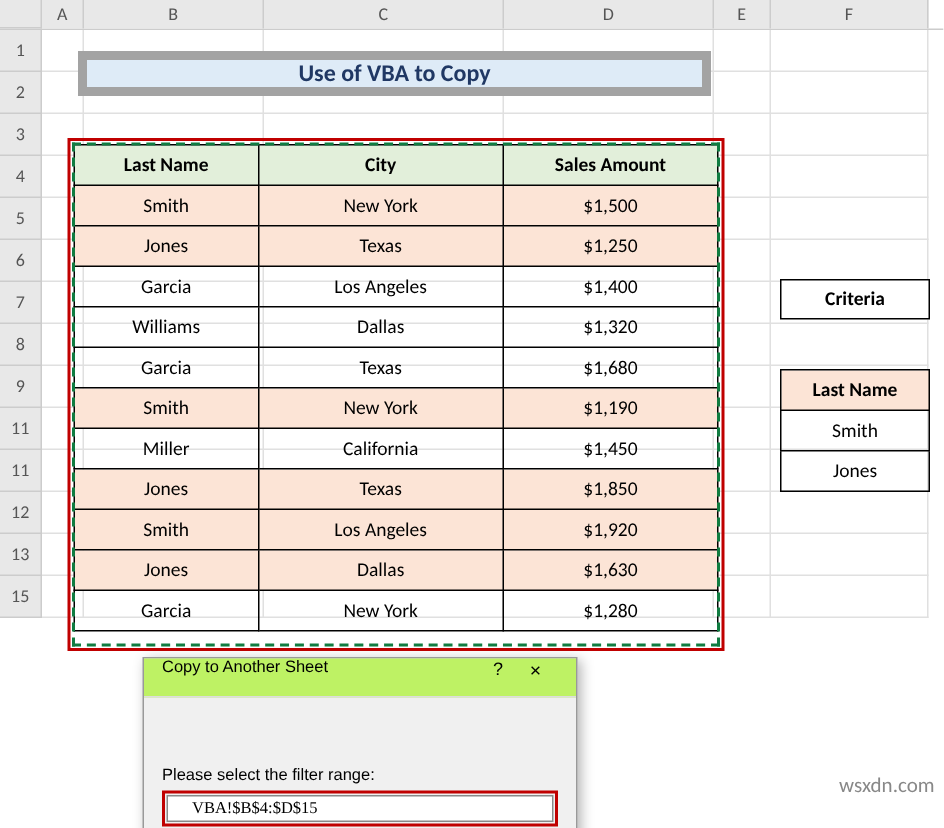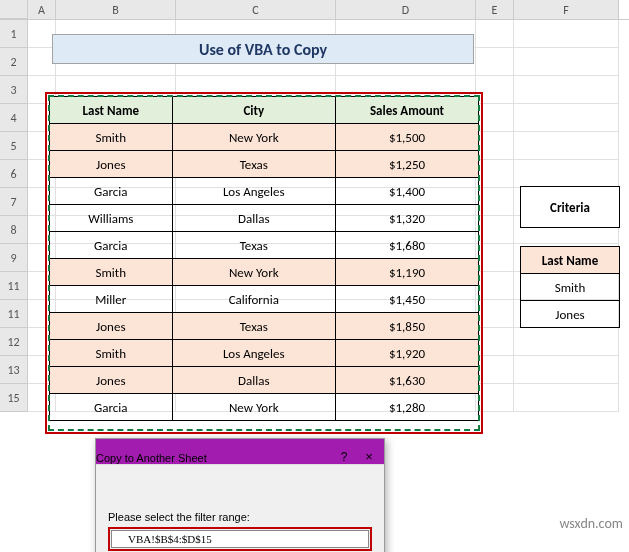--- a/index.html
+++ b/index.html
@@ -4,33 +4,33 @@
 <style>
 * { box-sizing: border-box; }
 body { margin: 0; font-family: Calibri, Arial, sans-serif; font-size: 13px; background: #fff; width: 629px; height: 552px; position: relative; overflow: hidden; }
 .grid { position: relative; }
 .colhdr { display: flex; height: 20px; border-bottom: 1px solid #ccc; background: #fff; }
 .colhdr .cell { background: #e8e8e8; border-right: 1px solid #ccc; display: flex; align-items: center; justify-content: center; color: #555; font-size: 12px; }
 .rowhdr { width: 28px; background: #e8e8e8; border-right: 1px solid #ccc; border-bottom: 1px solid #ccc; display: flex; align-items: center; justify-content: center; color: #555; font-size: 12px; }
 .row { display: flex; height: 28px; }
 .ws-cell { border-right: 1px solid #e0e0e0; border-bottom: 1px solid #e0e0e0; }
 .cA { width: 28px; } .cB { width: 120px; } .cC { width: 160px; } .cD { width: 140px; } .cE { width: 38px; } .cF { width: 105px; }
-.title-merge { position: absolute; left: 52px; top: 34px; width: 422px; height: 30px; background: #deebf7; border: 1px solid #a3a3a3; display: flex; align-items: center; justify-content: center; font-size: 16px; font-weight: bold; color: #203864; }
+.title-merge { position: absolute; left: 52px; top: 34px; width: 422px; height: 30px; background: #deebf7; border: 6px solid #a3a3a3; display: flex; align-items: center; justify-content: center; font-size: 16px; font-weight: bold; color: #203864; }
 .table-border { position: absolute; left: 45px; top: 92px; width: 438px; height: 342px; border: 2px solid #c00000; z-index: 5; pointer-events: none; }
 .marquee { position: absolute; left: 48px; top: 95px; width: 432px; height: 336px; border: 2px dashed #107c41; z-index: 4; pointer-events: none; }
 .data-table { position: absolute; left: 49px; top: 96px; width: 430px; border-collapse: collapse; z-index: 2; }
 .data-table th, .data-table td { border: 1px solid #000; height: 27px; text-align: center; font-size: 13px; }
 .data-table th { background: #e2efda; font-weight: bold; }
 .peach { background: #fce4d6; }
-.crit-box { position: absolute; left: 520px; top: 186px; width: 100px; height: 42px; border: 1px solid #000; background: #fff; display: flex; align-items: center; justify-content: center; font-weight: bold; }
+.crit-box { position: absolute; left: 520px; top: 186px; width: 100px; height: 27px; border: 1px solid #000; background: #fff; display: flex; align-items: center; justify-content: center; font-weight: bold; }
 .side-table { position: absolute; left: 520px; top: 246px; width: 100px; border-collapse: collapse; }
 .side-table th, .side-table td { border: 1px solid #000; height: 27px; text-align: center; font-size: 13px; }
 .side-table th { background: #fce4d6; font-weight: bold; }
 .dialog { position: absolute; left: 95px; top: 438px; width: 290px; background: #f0f0f0; border: 1px solid #999; box-shadow: 2px 2px 8px rgba(0,0,0,0.3); z-index: 10; font-family: 'Segoe UI', Tahoma, sans-serif; font-size: 11px; }
-.dlg-title { height: 26px; background: #a21caf; border-bottom: 1px solid #ddd; display: flex; align-items: flex-end; padding: 0 0; }
+.dlg-title { height: 26px; background: #bef264; border-bottom: 1px solid #ddd; display: flex; align-items: flex-start; padding: 0 12px; }
 .dlg-title span:first-child { flex: 1; }
 .dlg-close { width: 30px; text-align: center; font-size: 13px; cursor: pointer; }
 .dlg-help { width: 20px; text-align: center; font-size: 12px; }
 .dlg-body { padding: 10px 12px 12px; }
 .dlg-label { margin-bottom: 4px; margin-top: 36px; }
 .dlg-input-wrap { border: 2px solid #c00000; padding: 1px; margin-bottom: 10px; }
 .dlg-input { width: 100%; border: 1px solid #888; padding: 2px 16px; font-size: 11px; font-family: Tahoma; }
 .dlg-buttons { display: flex; justify-content: center; gap: 10px; align-items: center; position: relative; }
 .dlg-btn { width: 72px; height: 21px; border: 1px solid #888; background: #e1e1e1; font-size: 11px; cursor: pointer; }
 .dlg-btn.primary { border: 2px solid #0078d7; }

